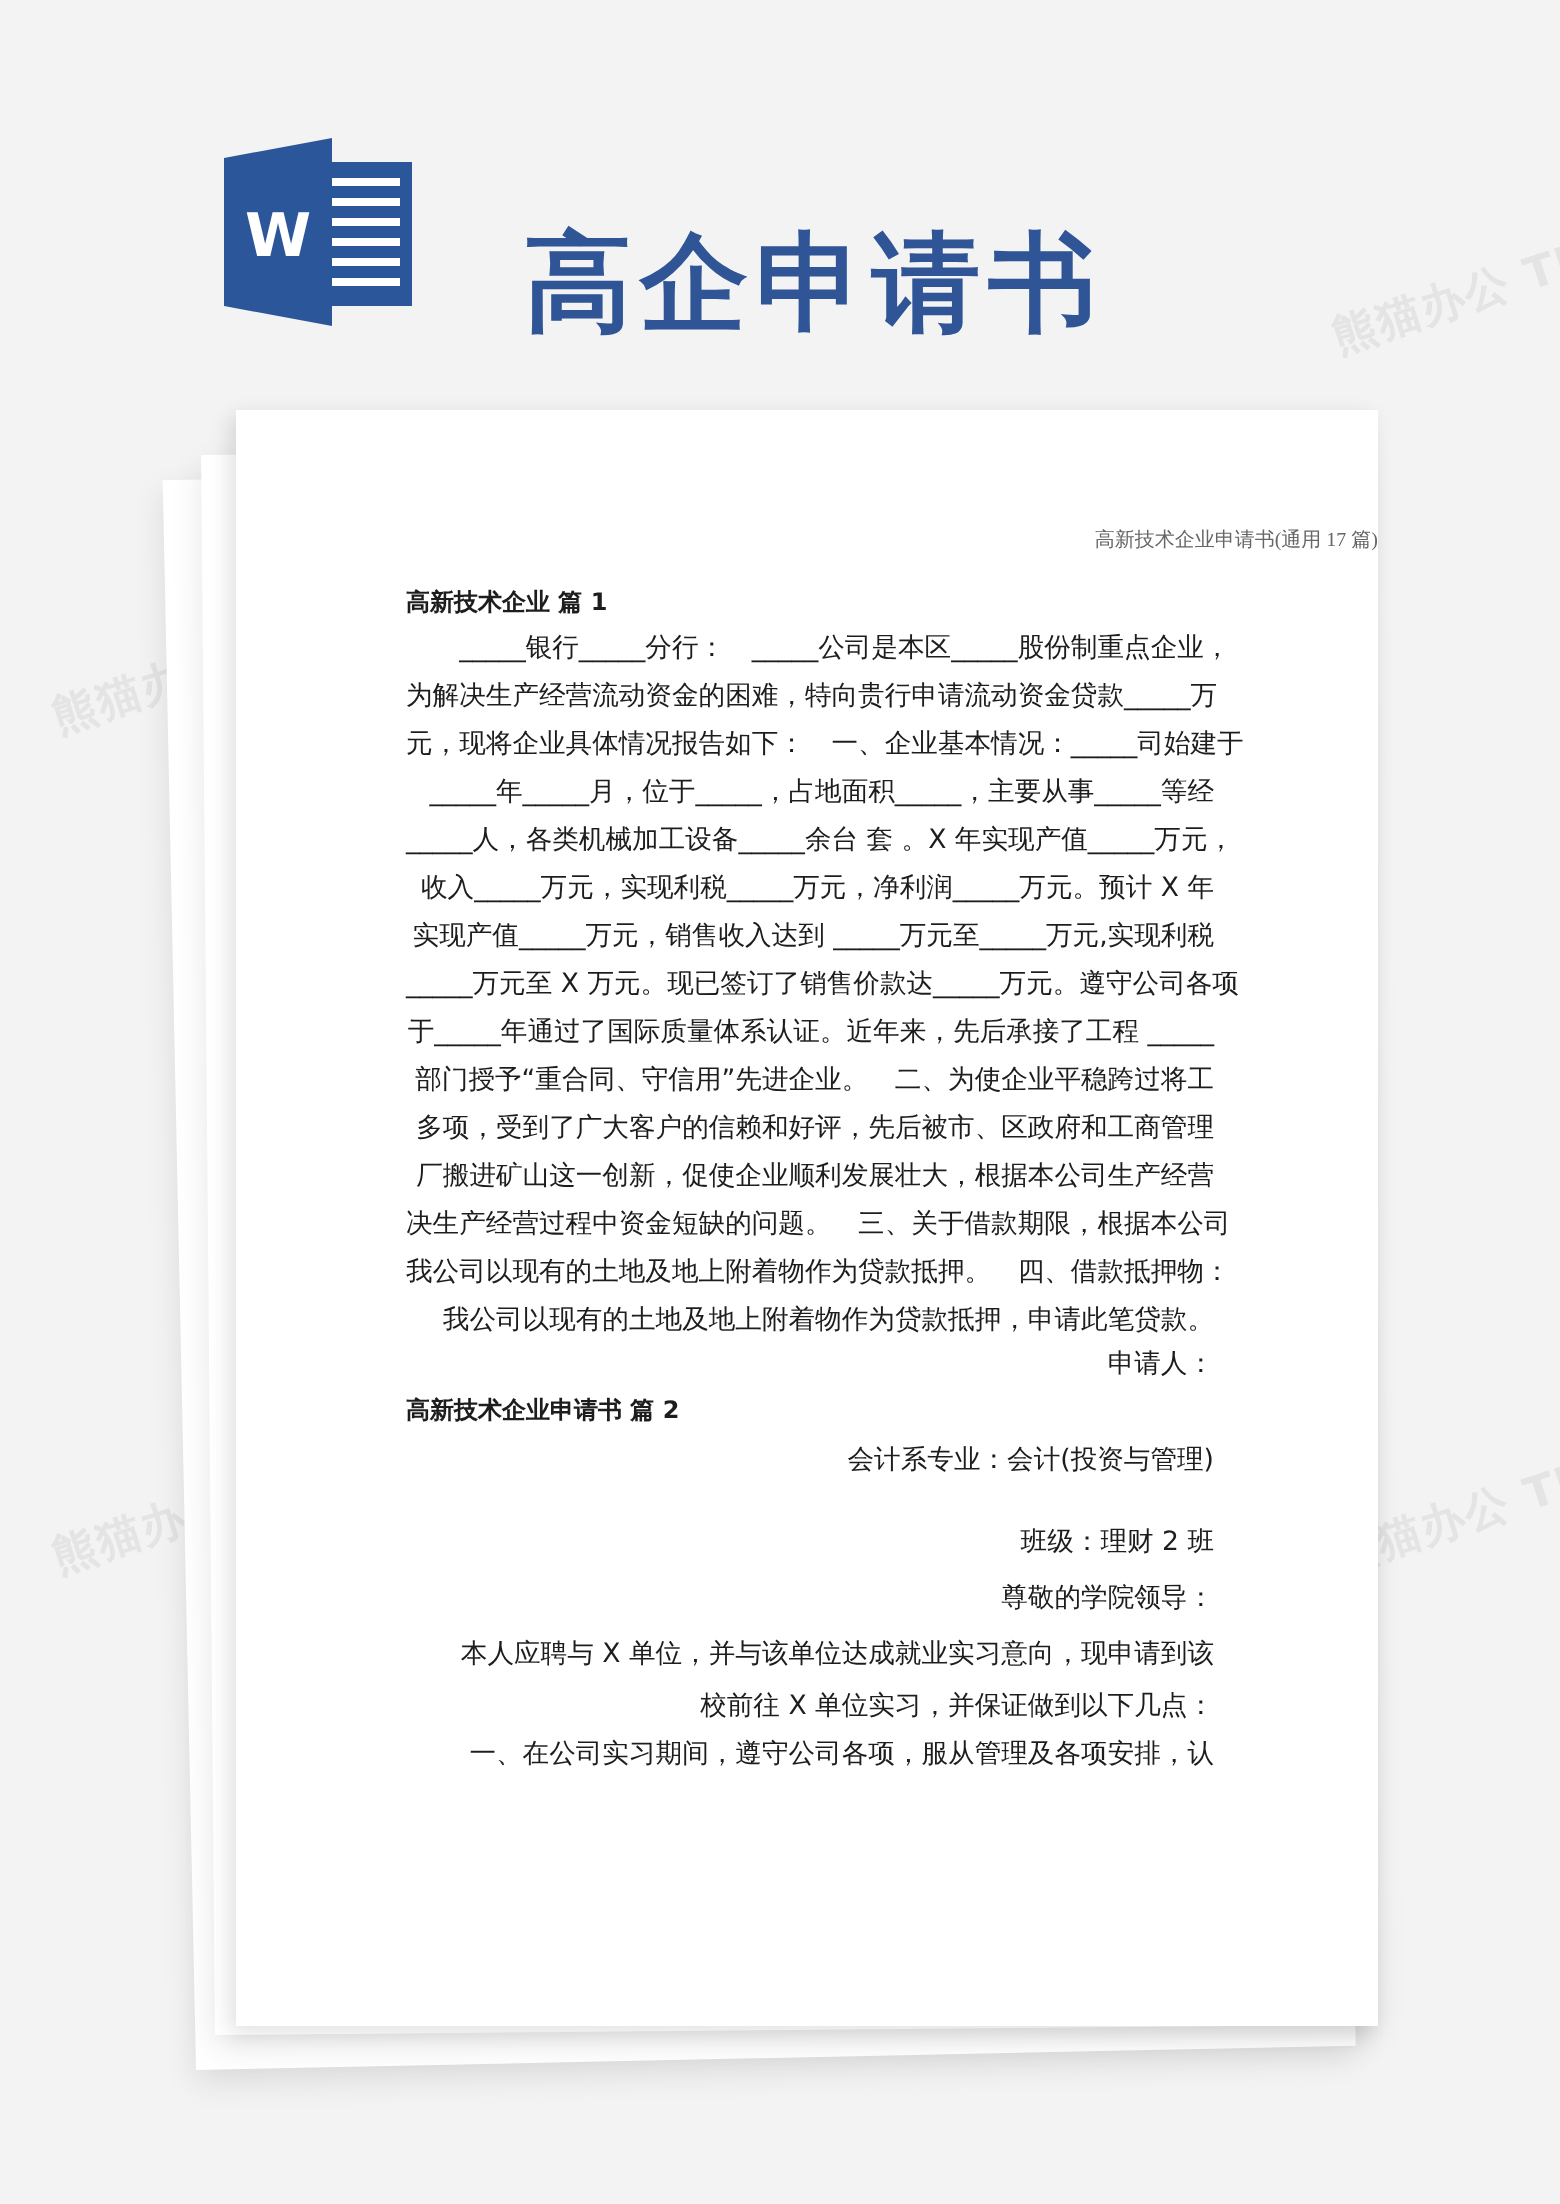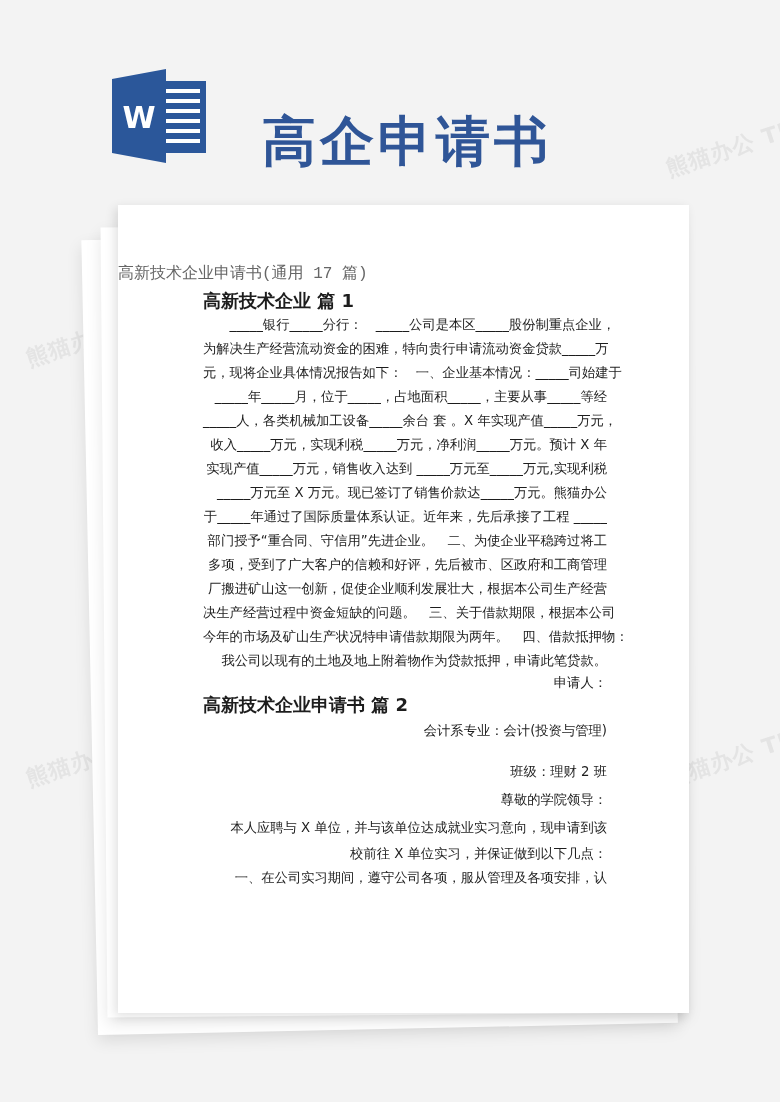--- a/index.html
+++ b/index.html
@@ -24,29 +24,29 @@
   }
   .back1 { left: 98px; top: 240px; width: 580px; height: 795px; transform: rotate(-1.2deg); transform-origin: left bottom; }
   .back2 { left: 104px; top: 225px; width: 580px; height: 790px; transform: rotate(-0.5deg); }
   .page {
     position: absolute; left: 118px; top: 205px; width: 571px; height: 808px;
     background: #ffffff;
     box-shadow: -3px 3px 10px rgba(0,0,0,0.12);
     overflow: hidden;
   }
   .doc-head {
-    position: absolute; left: 0; right: 0; top: 58px; text-align: left;
-    font-family: Liberation Mono, monospace;
-    font-size: 16px; color: #666;
+    position: absolute; left: 0; right: 0; top: 58px; text-align: right;
+    font-family: Liberation Serif, serif;
+    font-size: 10px; color: #666;
   }
   .content {
     position: absolute; left: 85px; top: 84px; width: 404px;
     font-size: 13.3px; line-height: 24px; color: #1d1d1d;
   }
-  .h { font-weight: bold; font-size: 18px; margin: 0; line-height: 24px; }
+  .h { font-weight: bold; font-size: 12px; margin: 0; line-height: 24px; }
   .line { margin: 0; white-space: nowrap; text-align: right; }
   .ind { padding-left: 27px; }
   .watermark {
     position: absolute; color: rgba(200,200,200,0.35);
     font-size: 22px; font-weight: bold; transform: rotate(-18deg);
     pointer-events: none; white-space: nowrap; letter-spacing: 1px;
   }
 </style>
 </head>
 <body>
@@ -81,27 +81,27 @@
   <div class="doc-head">高新技术企业申请书(通用 17 篇)</div>
   <div class="content">
     <p class="h">高新技术企业 篇 1</p>
     <p class="line">　　_____银行_____分行：　_____公司是本区_____股份制重点企业，</p>
     <p class="line">为解决生产经营流动资金的困难，特向贵行申请流动资金贷款_____万</p>
     <p class="line">元，现将企业具体情况报告如下：　一、企业基本情况：_____司始建于</p>
     <p class="line">_____年_____月，位于_____，占地面积_____，主要从事_____等经</p>
     <p class="line">_____人，各类机械加工设备_____余台 套 。X 年实现产值_____万元，</p>
     <p class="line">收入_____万元，实现利税_____万元，净利润_____万元。预计 X 年</p>
     <p class="line">实现产值_____万元，销售收入达到 _____万元至_____万元,实现利税</p>
-    <p class="line">_____万元至 X 万元。现已签订了销售价款达_____万元。熊猫办公</p>
+    <p class="line">_____万元至 X 万元。现已签订了销售价款达_____万元。遵守公司各项</p>
     <p class="line">于_____年通过了国际质量体系认证。近年来，先后承接了工程 _____</p>
     <p class="line">部门授予“重合同、守信用”先进企业。　二、为使企业平稳跨过将工</p>
     <p class="line">多项，受到了广大客户的信赖和好评，先后被市、区政府和工商管理</p>
     <p class="line">厂搬进矿山这一创新，促使企业顺利发展壮大，根据本公司生产经营</p>
     <p class="line">决生产经营过程中资金短缺的问题。　三、关于借款期限，根据本公司</p>
-    <p class="line">今年的市场及矿山生产状况特申请借款期限为两年。　四、借款抵押物：</p>
+    <p class="line">我公司以现有的土地及地上附着物作为贷款抵押。　四、借款抵押物：</p>
     <p class="line">我公司以现有的土地及地上附着物作为贷款抵押，申请此笔贷款。</p>
     <p class="line ind" style="line-height:20px;">申请人：</p>
     <p class="h">高新技术企业申请书 篇 2</p>
     <p class="line ind" style="line-height:28px;">会计系专业：会计(投资与管理)</p>
     <p class="line ind" style="line-height:28px;margin-top:13px;">班级：理财 2 班</p>
     <p class="line ind" style="line-height:28px;">尊敬的学院领导：</p>
     <p class="line" style="line-height:28px;">　　本人应聘与 X 单位，并与该单位达成就业实习意向，现申请到该</p>
     <p class="line">校前往 X 单位实习，并保证做到以下几点：</p>
     <p class="line">　　一、在公司实习期间，遵守公司各项，服从管理及各项安排，认</p>
   </div>

